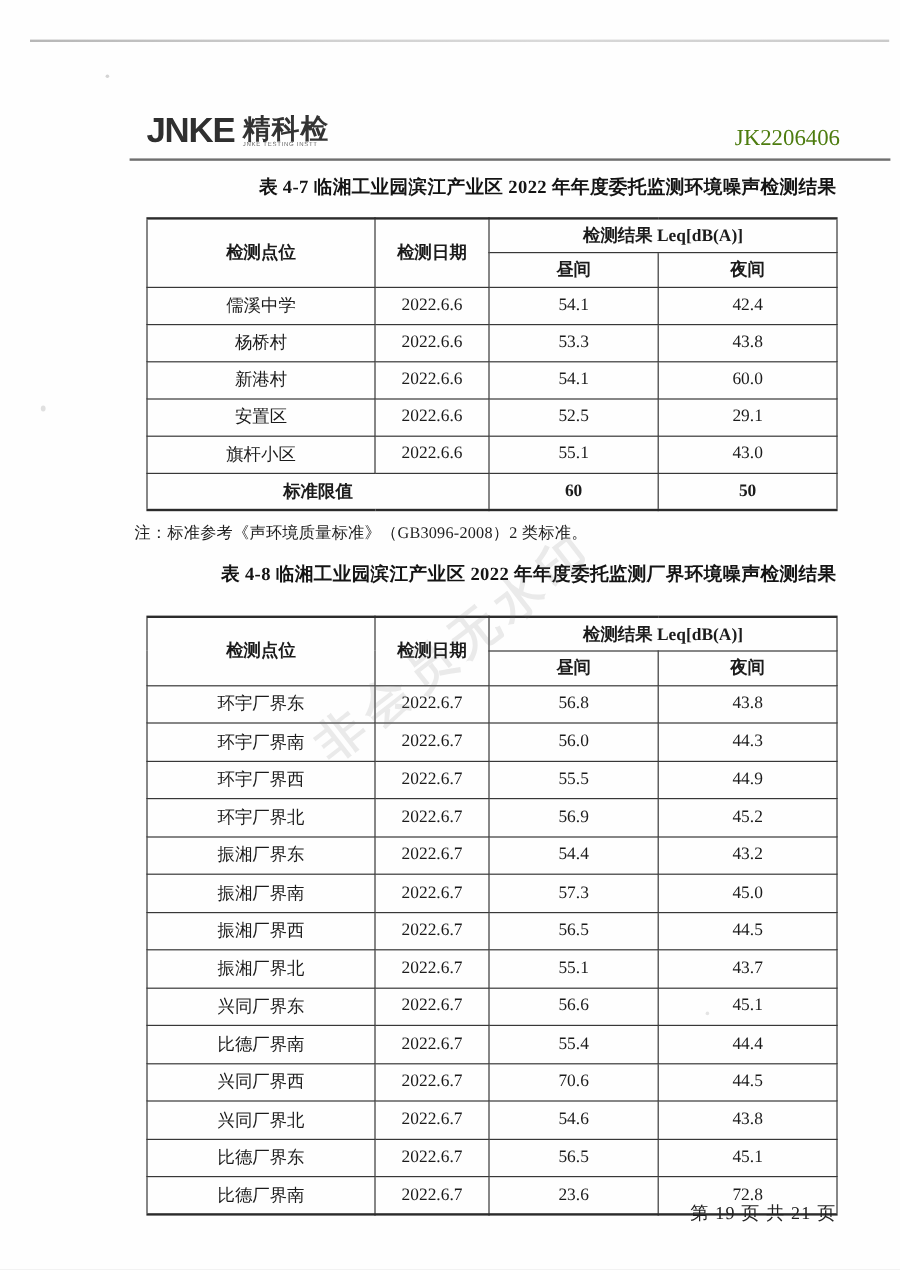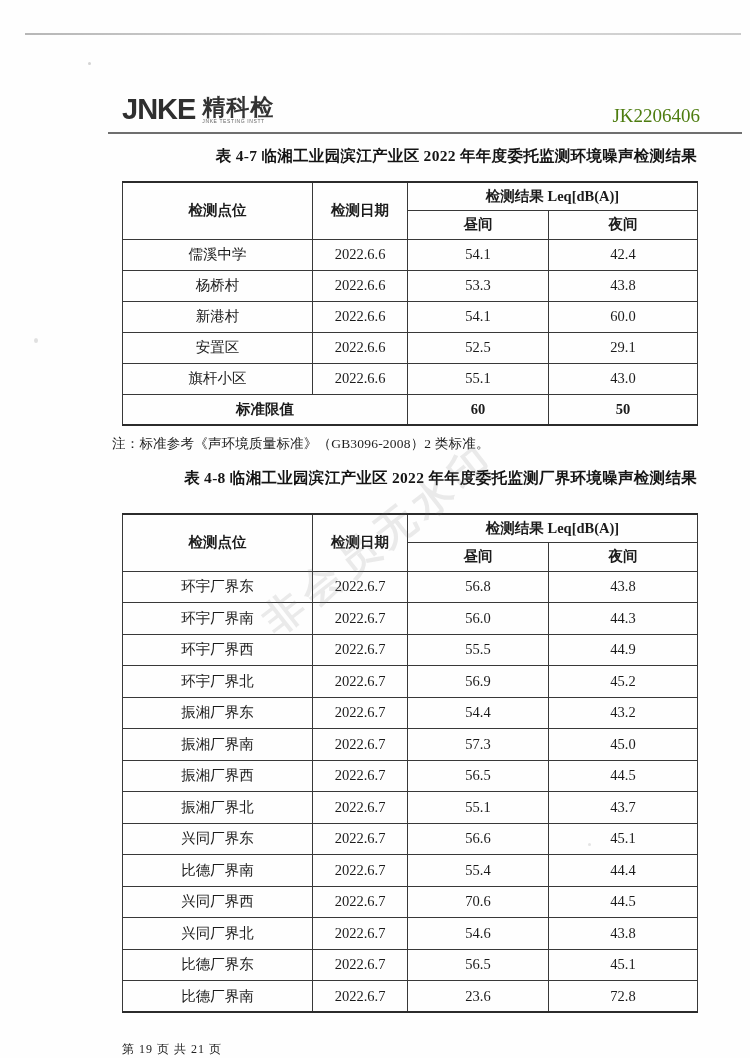--- a/index.html
+++ b/index.html
@@ -48,21 +48,21 @@
 
   .note{margin:9px 0 0 -10px;font-size:13.5px;color:#1d1d1d;letter-spacing:.2px;}
 
   
   .watermark{position:absolute;left:268px;top:598px;transform:rotate(-38deg);
     transform-origin:left center;white-space:nowrap;font-size:40px;font-weight:700;
     letter-spacing:7px;color:rgba(110,110,110,.14);pointer-events:none;
     font-family:"Liberation Sans","DejaVu Sans",sans-serif;}
 
   .page-footer{position:absolute;left:122px;top:1002px;width:575px;
-    text-align:left;font-size:12px;color:#222;letter-spacing:1px;margin-top:39px;}
+    text-align:right;font-size:15px;color:#222;letter-spacing:1px;}
 </style>
 </head>
 <body>
 
 <div class="page">
 
   <div class="scan-top-line"></div>
   <div class="speck s1"></div>
   <div class="speck s2"></div>
   <div class="speck s3"></div>

